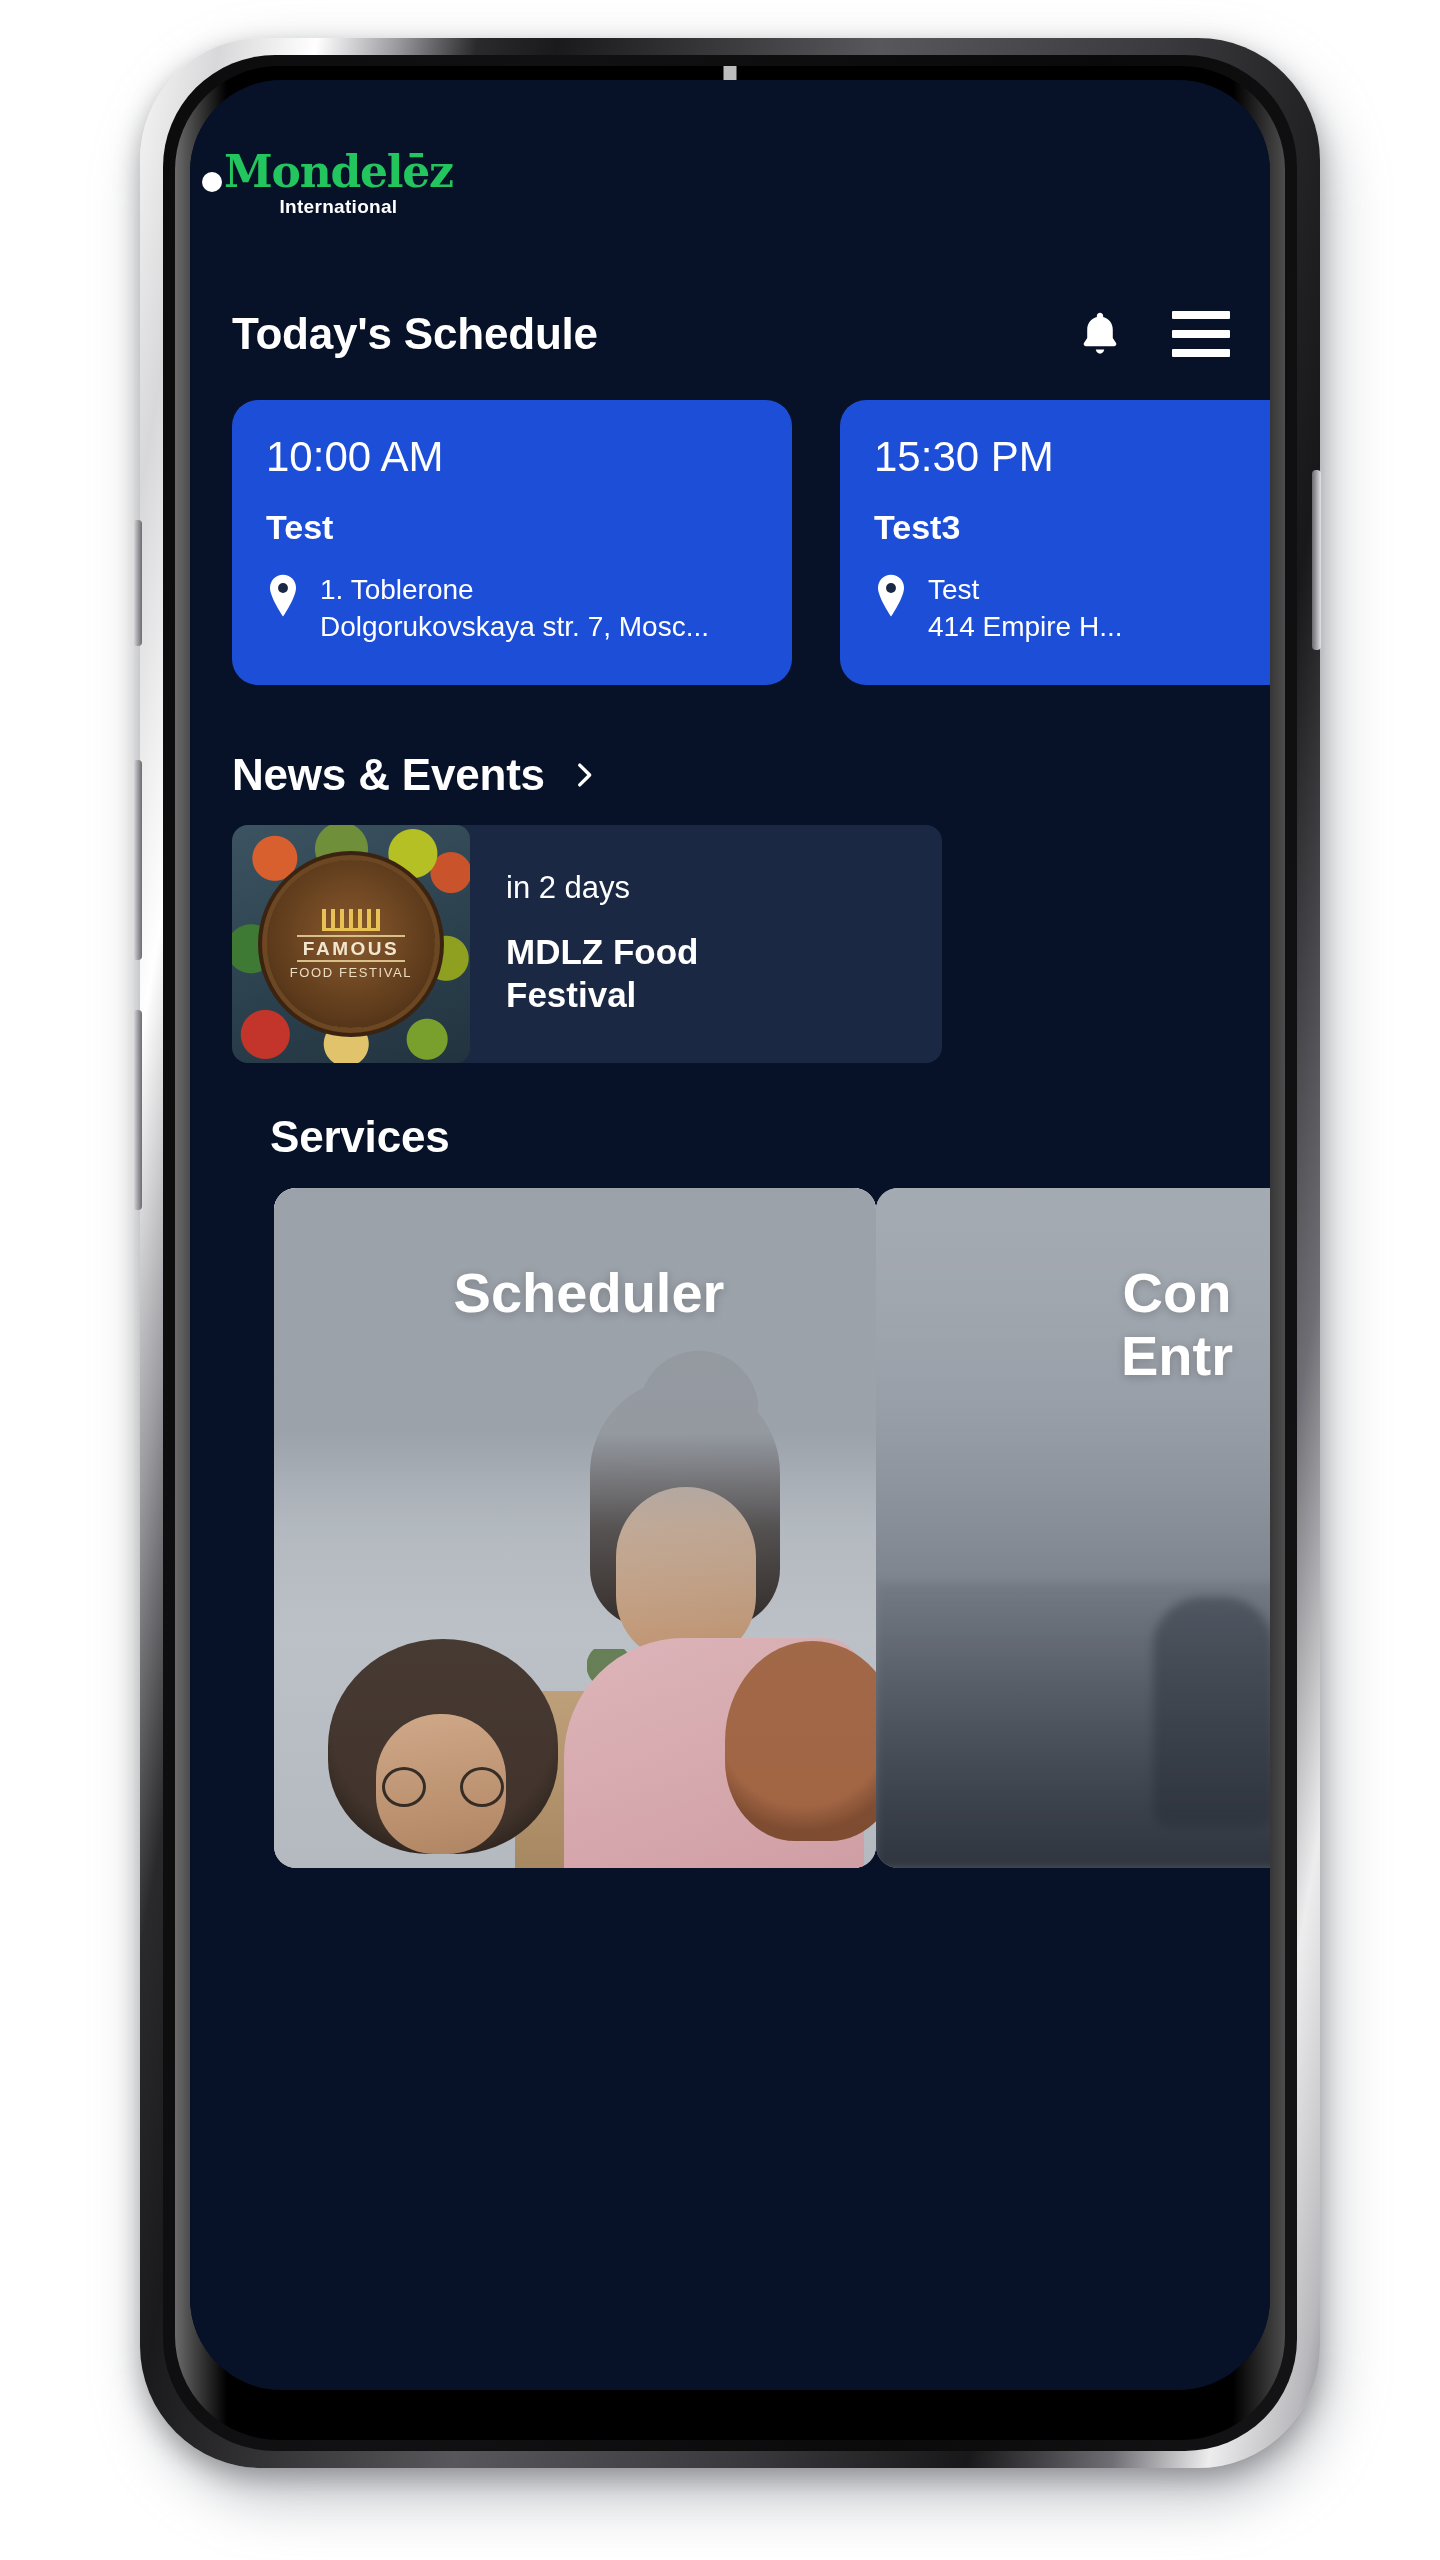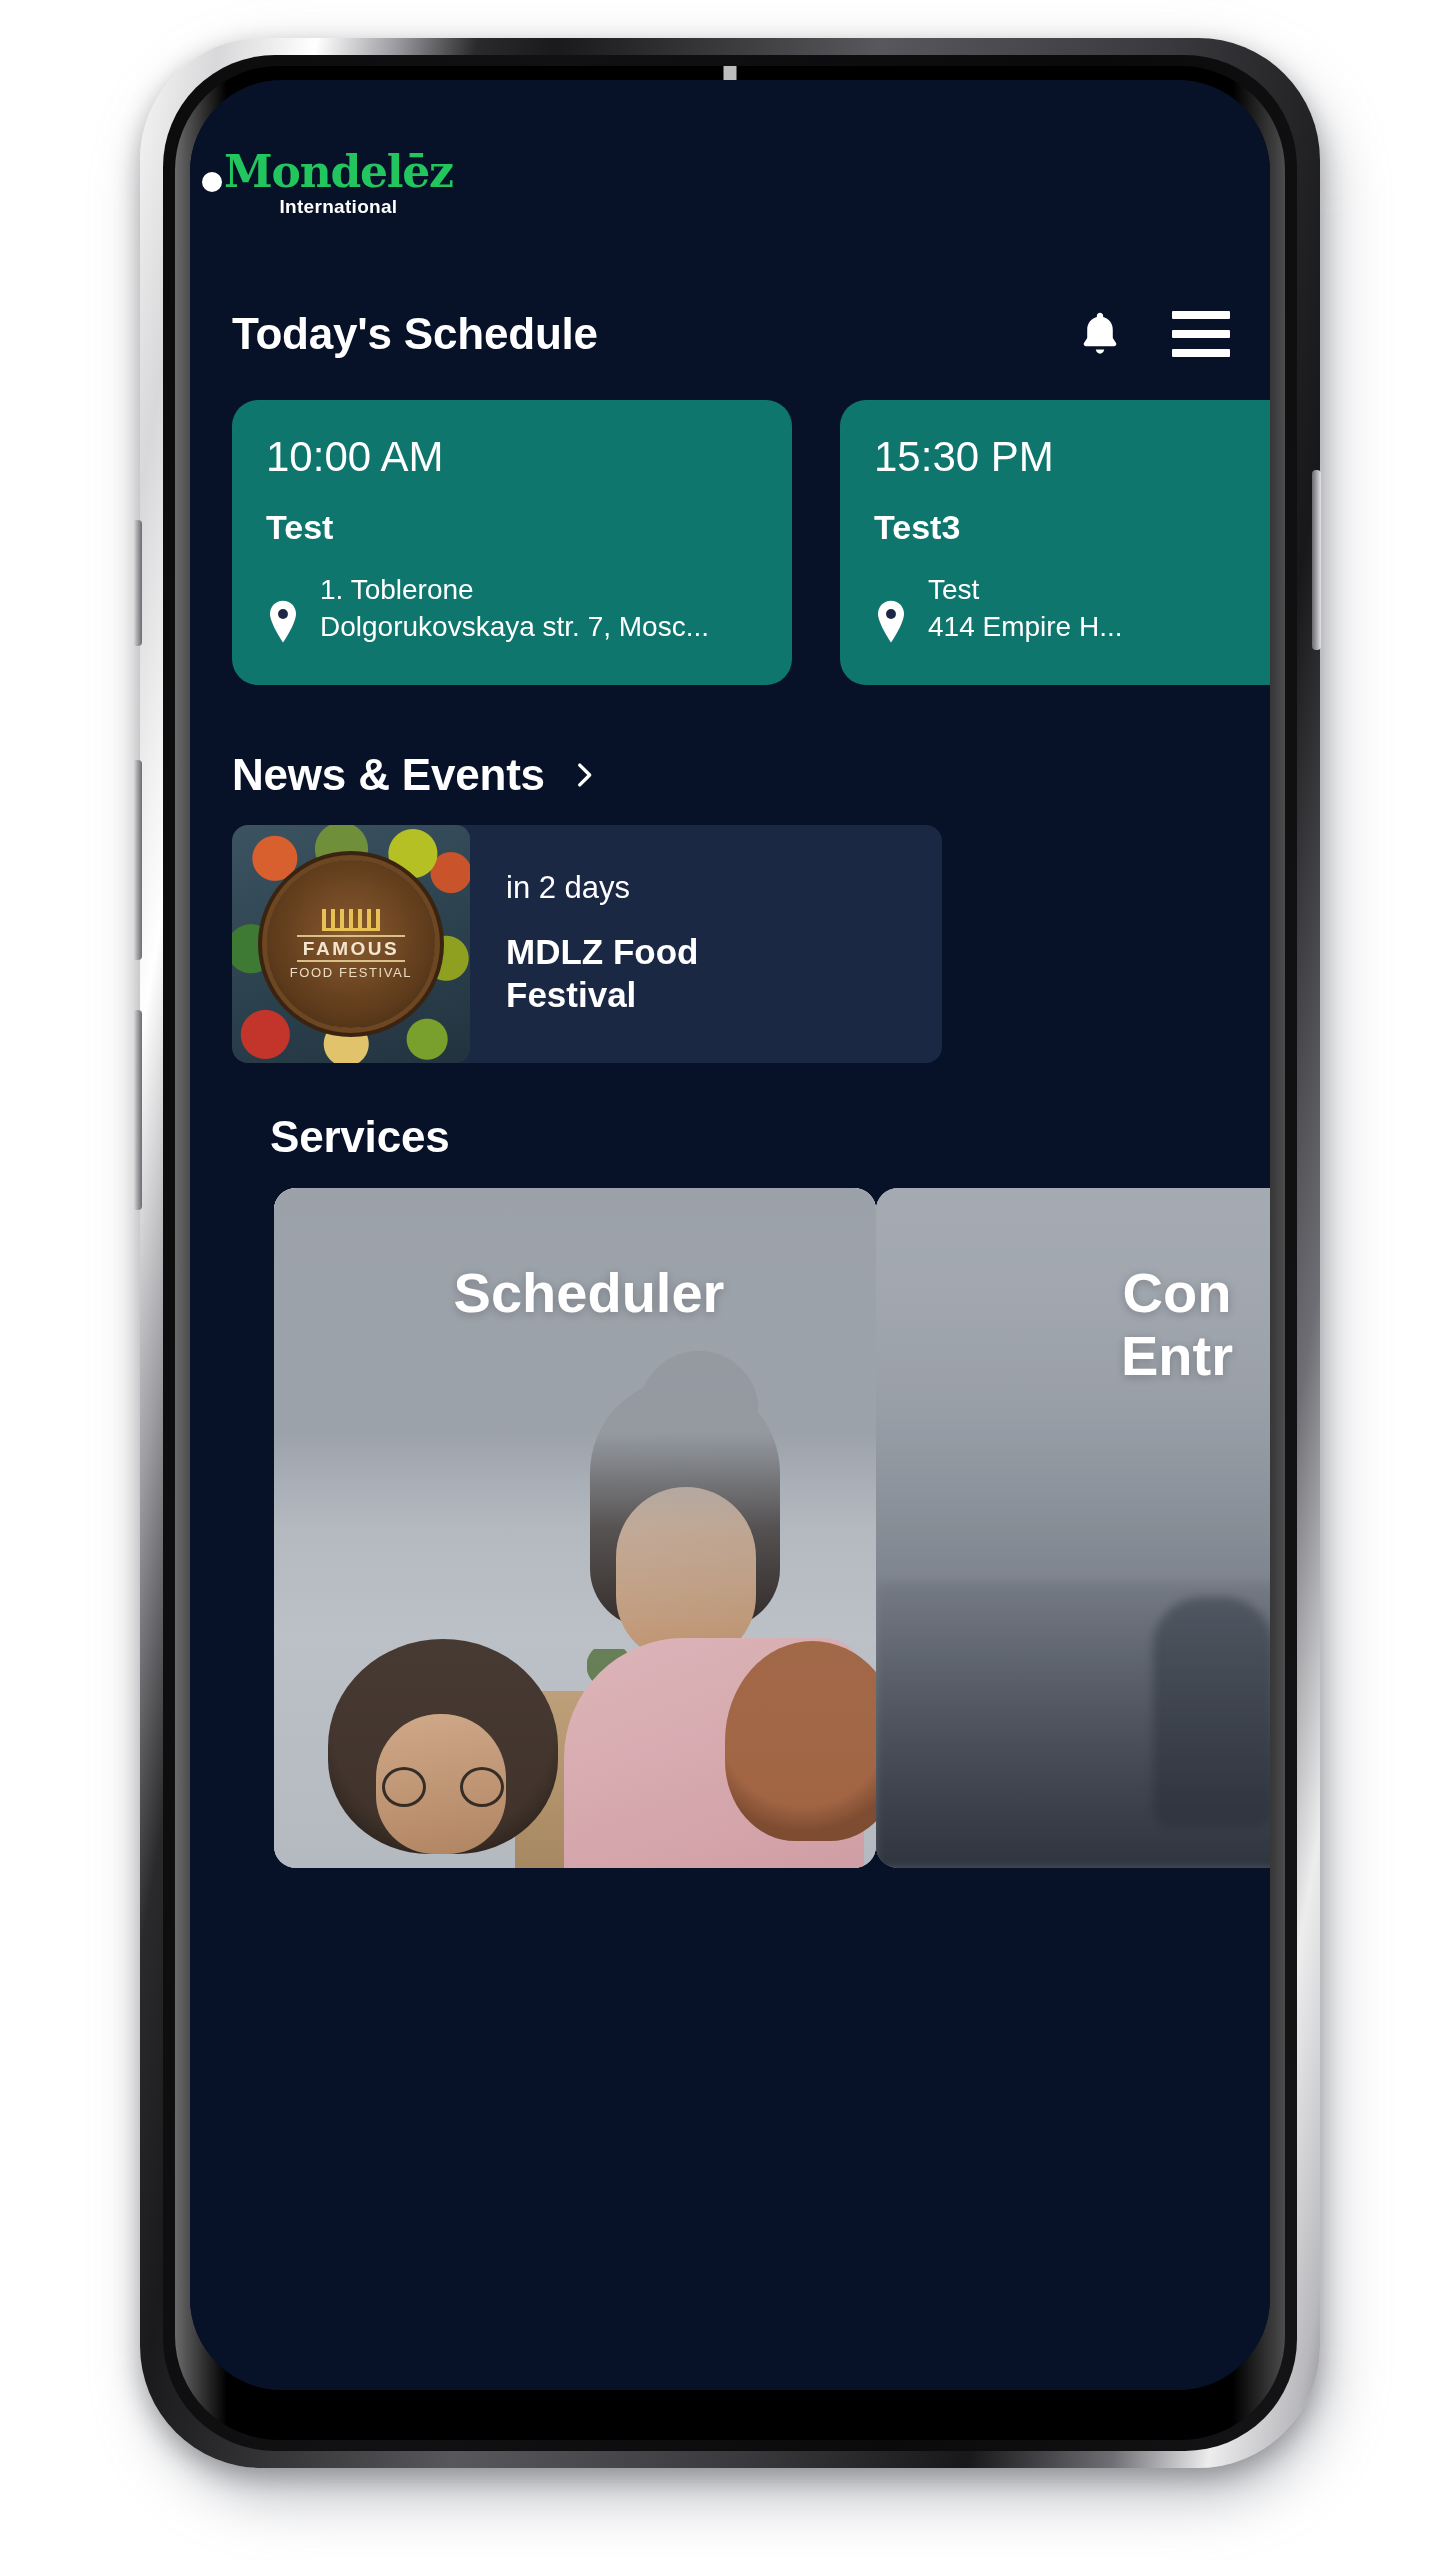--- a/index.html
+++ b/index.html
@@ -309,21 +309,21 @@
     left: 0; right: 0;
     top: 320px;
     height: 285px;
     display: flex;
     gap: 48px;
     padding-left: 42px;
     overflow: hidden;
   }
 
   .sched-card {
-    background: #0f766e;
+    background: #1d4ed8;
     border-radius: 26px;
     padding: 36px 34px 30px 34px;
     flex-shrink: 0;
     display: flex;
     flex-direction: column;
   }
   .sched-card.c1 { width: 560px; }
   .sched-card.c2 { width: 560px; }
 
   .sched-time {
@@ -337,21 +337,21 @@
   .sched-title {
     color: #ffffff;
     font-size: 34px;
     font-weight: 700;
     line-height: 1;
     margin-bottom: 28px;
     white-space: nowrap;
   }
   .sched-loc {
     display: flex;
-    align-items: flex-end;
+    align-items: flex-start;
     gap: 20px;
   }
   .pin-icon { width: 34px; height: 44px; flex-shrink: 0; margin-top: 2px; }
   .loc-text { display: flex; flex-direction: column; gap: 2px; min-width: 0; }
   .loc-name {
     color: #ffffff;
     font-size: 28px;
     font-weight: 400;
     line-height: 1.25;
     white-space: nowrap;

